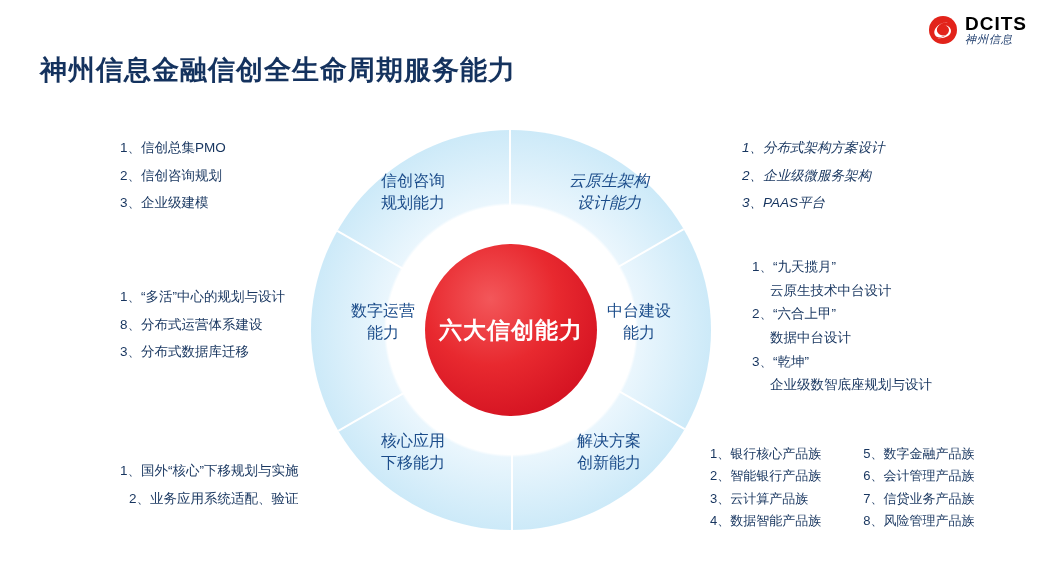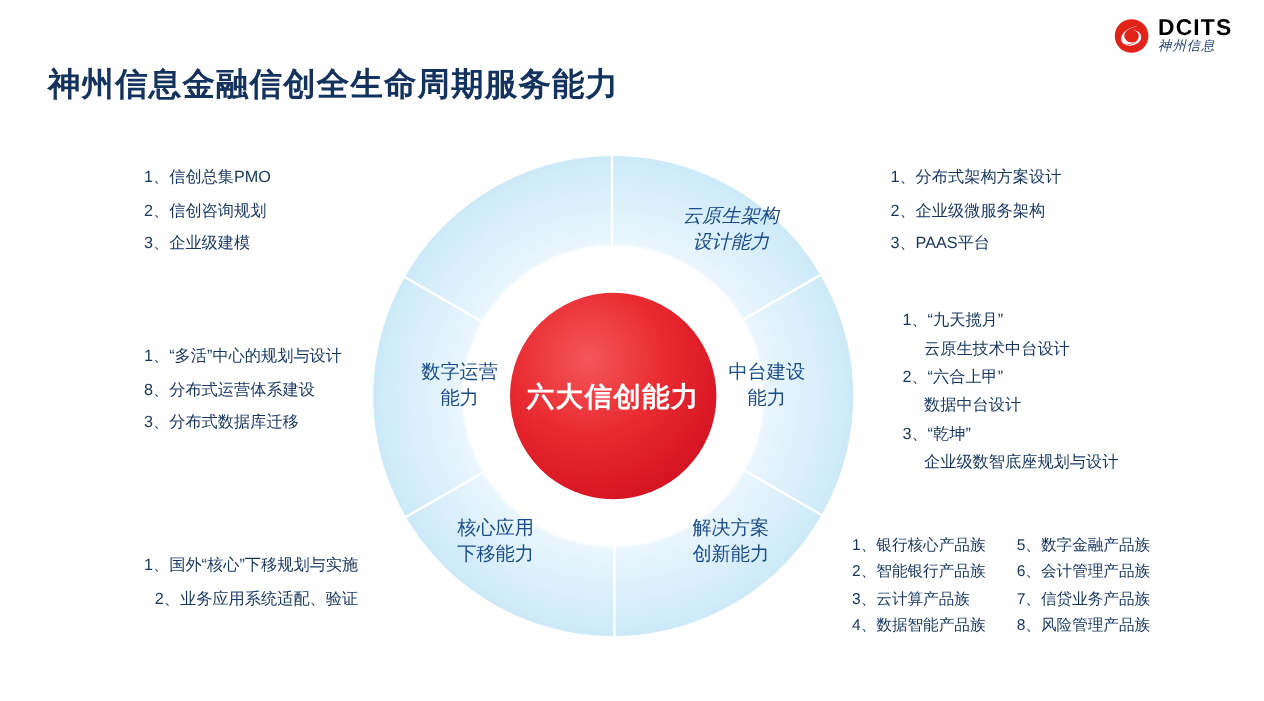--- a/index.html
+++ b/index.html
@@ -133,27 +133,27 @@
     font-size: 13.5px;
     color: #17355f;
     line-height: 2.05;
   }
   .block .line { white-space: nowrap; }
   .block .sub  { padding-left: 18px; white-space: nowrap; }
 
   #block-tl { left: 120px; top: 134px; }
   #block-ml { left: 120px; top: 283px; }
   #block-bl { left: 120px; top: 457px; text-align: right; }
-  #block-tr { left: 742px; top: 134px; }
+  #block-tr { left: 742px; top: 134px; font-style: italic; }
   #block-mr { left: 752px; top: 255px; line-height: 1.75; }
   #block-br { left: 710px; top: 443px; line-height: 1.72; font-size: 13px; }
 
   #block-br .cols {
     display: flex;
-    gap: 26px;
+    gap: 42px;
   }
   #block-br .col { display: flex; flex-direction: column; }
 </style>
 </head>
 <body>
 
 <div id="logo">
   <div class="mark">
     <svg width="30" height="30" viewBox="0 0 30 30" aria-hidden="true">
       <circle cx="15" cy="15" r="14" fill="#e2231a"></circle>
@@ -176,20 +176,21 @@
   <div class="sep" style="transform: rotate(60deg);"></div>
   <div class="sep" style="transform: rotate(120deg);"></div>
   <div class="sep" style="transform: rotate(180deg);"></div>
   <div class="sep" style="transform: rotate(240deg);"></div>
   <div class="sep" style="transform: rotate(300deg);"></div>
 
   <div class="core">
     <div class="core-label">六大信创能力</div>
   </div>
 
+  <div class="seg-label" id="seg-0">信创咨询<br>规划能力</div>
   <div class="seg-label" id="seg-1">云原生架构<br>设计能力</div>
   <div class="seg-label" id="seg-2">中台建设<br>能力</div>
   <div class="seg-label" id="seg-3">解决方案<br>创新能力</div>
   <div class="seg-label" id="seg-4">核心应用<br>下移能力</div>
   <div class="seg-label" id="seg-5">数字运营<br>能力</div>
 </div>
 
 <div class="block" id="block-tl">
   <div class="line">1、信创总集PMO</div>
   <div class="line">2、信创咨询规划</div>

